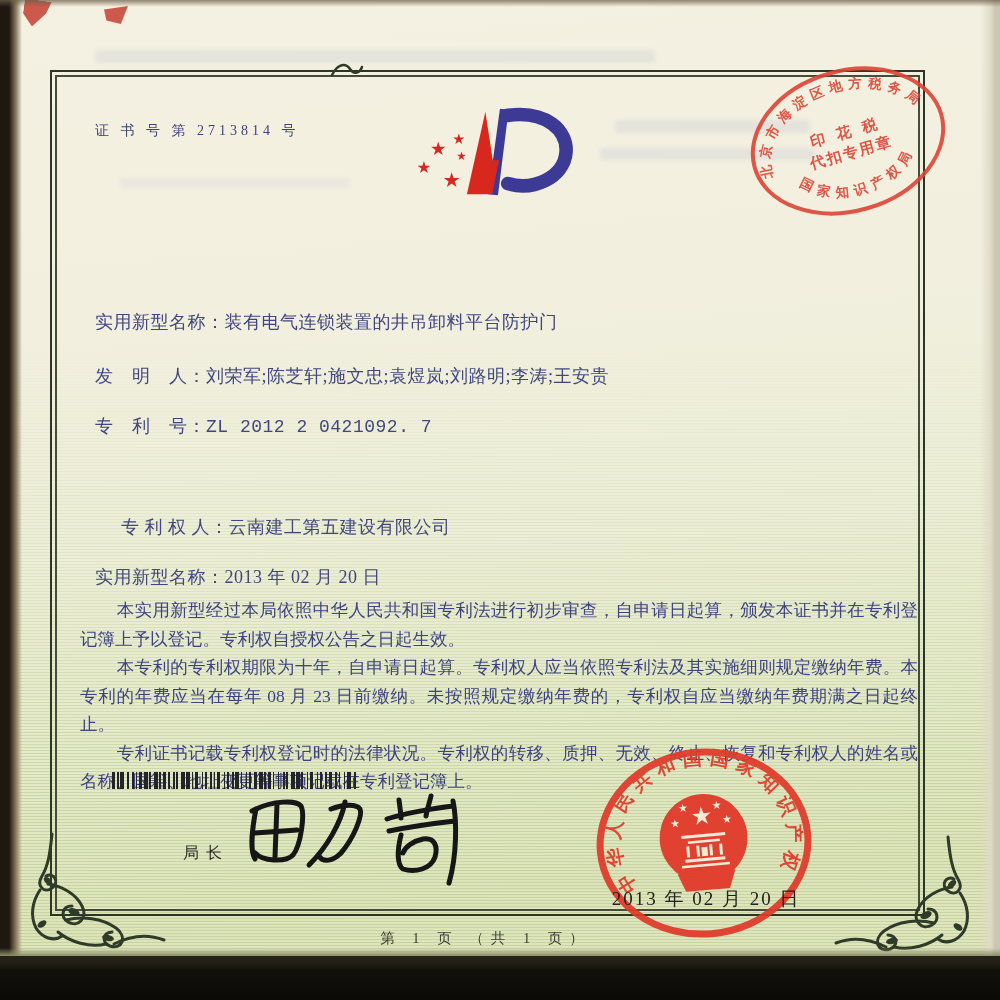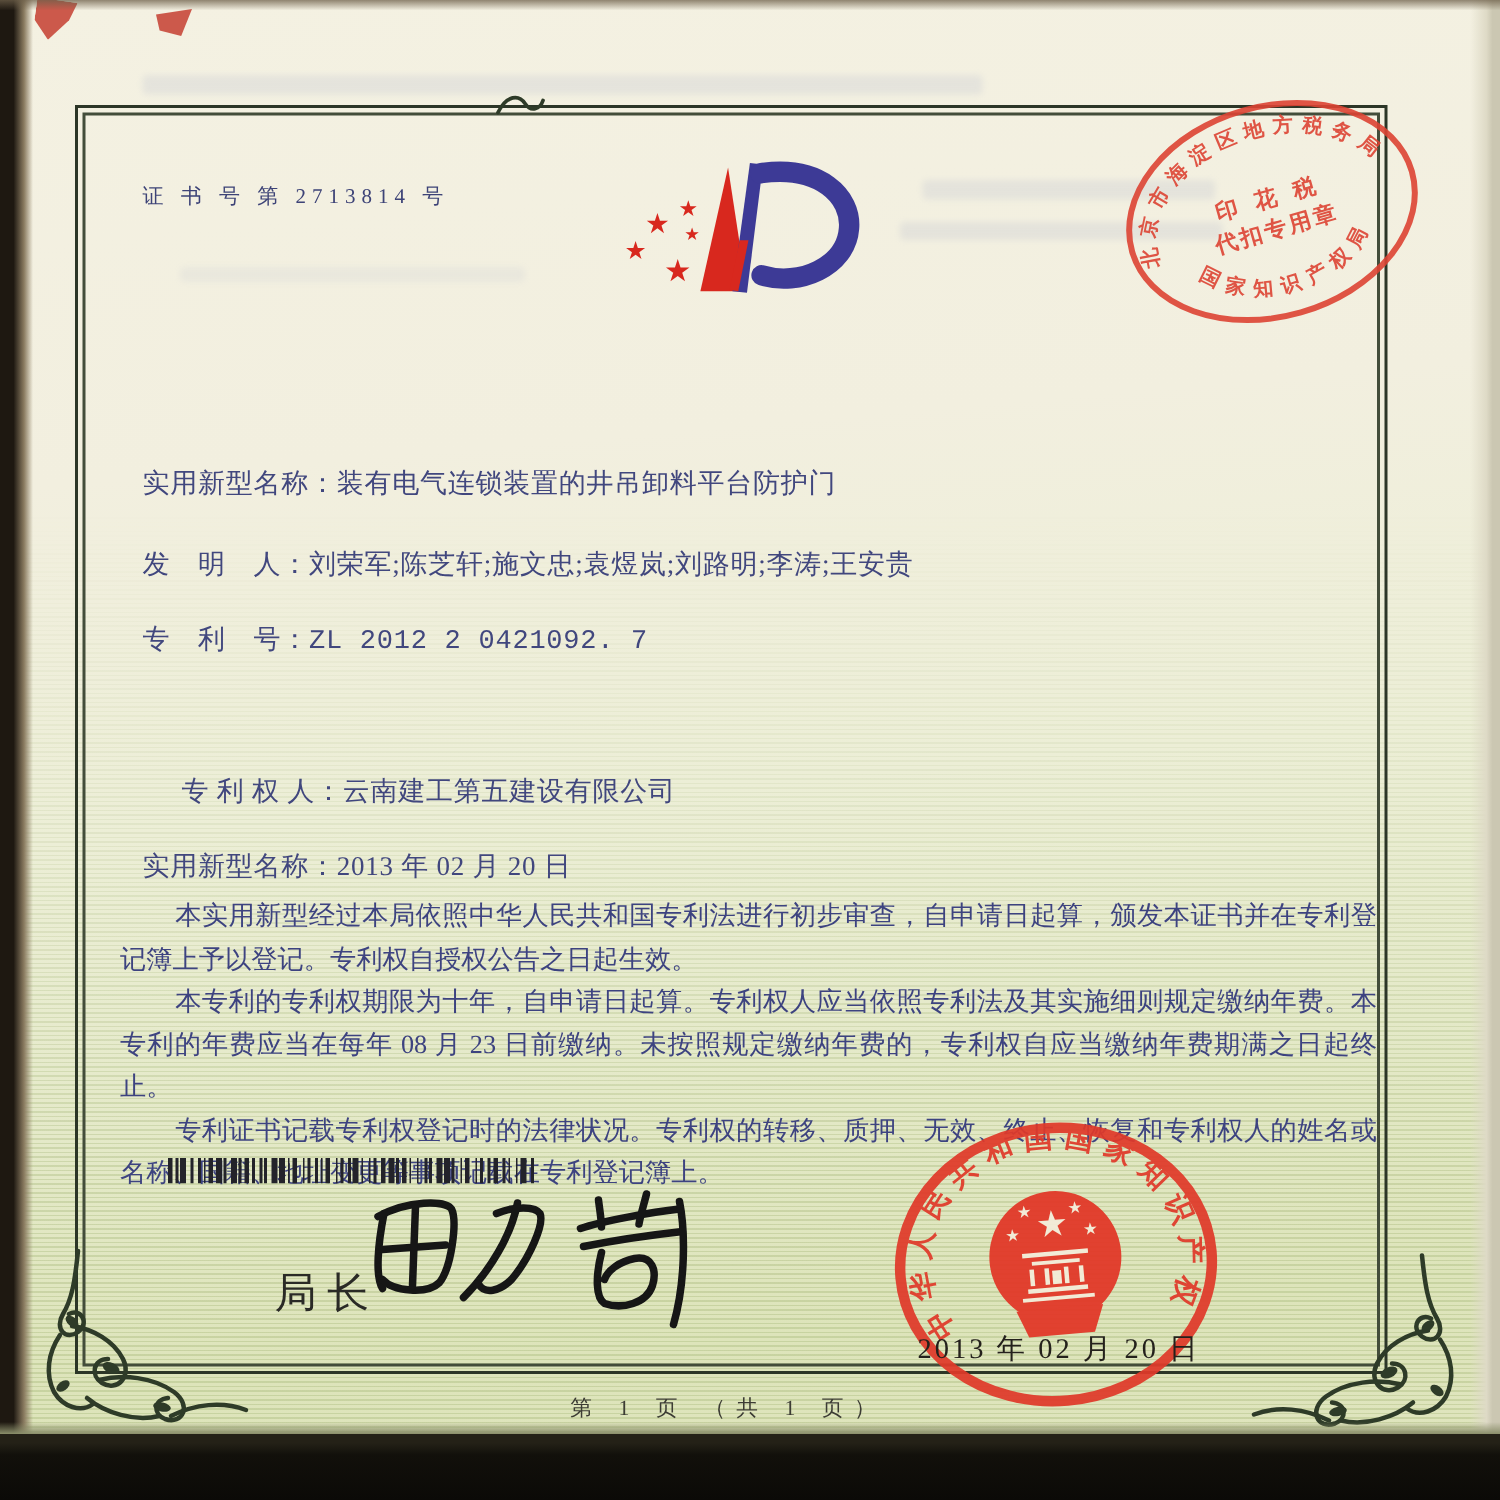--- a/index.html
+++ b/index.html
@@ -46,21 +46,21 @@
   .title{position:absolute;left:50px;top:207px;width:871px;text-align:center;margin:0;
     font-size:45px;font-weight:700;letter-spacing:15px;color:#272b52;}
   .field-row{position:absolute;left:95px;width:780px;font-size:18px;color:#41477e;letter-spacing:.5px;white-space:nowrap;}
   .f-label{color:#41477e;}
   .body-block{position:absolute;left:80px;top:596px;width:838px;font-size:17.5px;line-height:28.5px;color:#3d4380;text-align:justify;}
   .body-block p{margin:0;text-indent:2.1em;}
 
   .barcode{position:absolute;left:112px;top:772px;width:268px;height:17px;display:flex;overflow:hidden;}
   .barcode i{height:100%;flex:none;display:block;}
 
-  .director-label{position:absolute;left:183px;top:843px;font-size:28px;letter-spacing:7px;color:#2a2a26;font-family:"Liberation Sans","DejaVu Sans",sans-serif;}
+  .director-label{position:absolute;left:183px;top:843px;font-size:16px;letter-spacing:7px;color:#2a2a26;font-family:"Liberation Sans","DejaVu Sans",sans-serif;}
   .signature{position:absolute;left:238px;top:793px;width:235px;height:100px;}
 
   .seal{position:absolute;left:588px;top:730px;width:232px;height:230px;opacity:.93;}
   .seal-date{position:absolute;left:596px;top:886px;width:220px;text-align:center;font-size:19px;letter-spacing:2px;color:#24211c;}
   .tax-stamp{position:absolute;left:722px;top:28px;width:252px;height:226px;opacity:.9;}
 
   .footer{position:absolute;left:50px;top:929px;width:871px;text-align:center;font-size:14.5px;letter-spacing:7px;color:#3c3c34;}
 </style>
 </head>
 <body>

